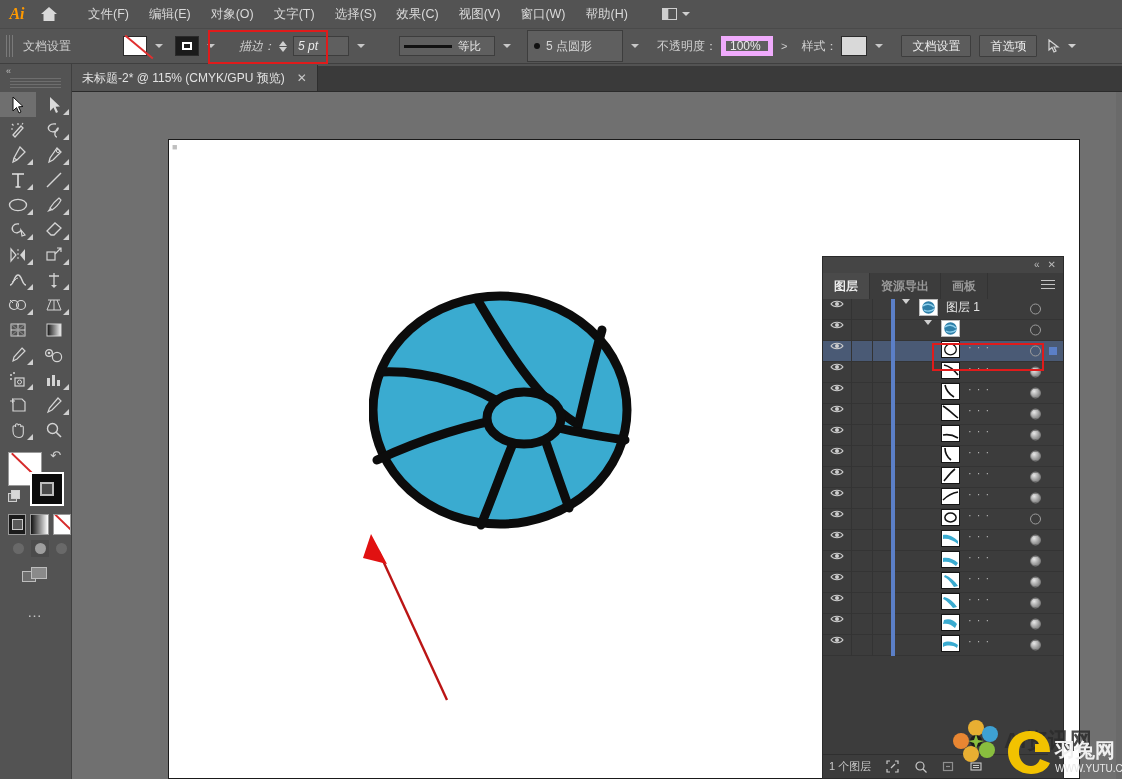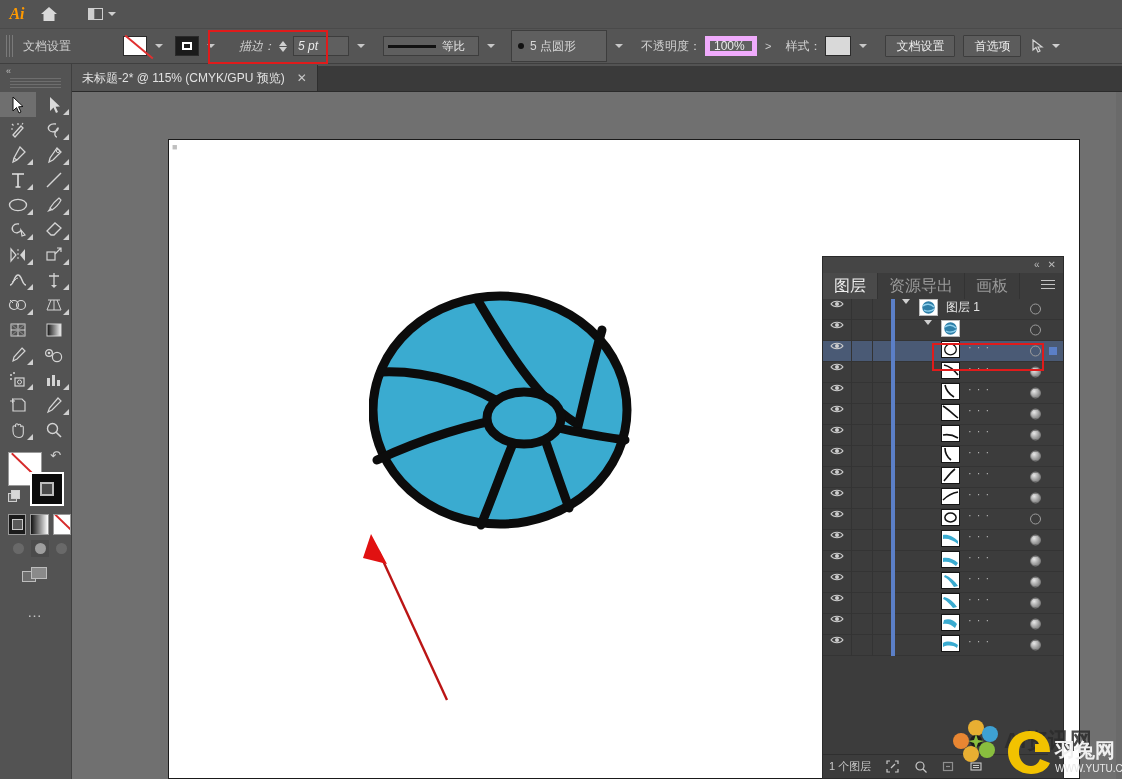--- a/index.html
+++ b/index.html
@@ -189,22 +189,23 @@
     position:absolute; left:822px; top:256px; width: 242px; height: 523px;
     background:#3c3c3c; border:1px solid #2a2a2a;
   }
   .lp-titlebar {
     height: 16px; background:#454545; display:flex; align-items:center; justify-content:flex-end;
     gap:8px; padding-right:7px;
   }
   .lp-titlebar span { font-size:10px; color:#b9b9b9; line-height:10px;}
   .lp-tabs { height: 26px; background:#3c3c3c; display:flex; align-items:stretch; position:relative;}
   .lp-tab {
-    padding: 0 11px; display:flex; align-items:center; font-size:16px; color:#9a9a9a;
+    padding: 0 11px; display:flex; align-items:center; font-size:12px; color:#9a9a9a;
     border-right:1px solid #333;
+    font-weight:bold;
   }
   .lp-tab.active { background:#4a4a4a; color:#ececec; }
   .lp-menu { position:absolute; right:8px; top:7px; width:14px; }
   .lp-menu i{display:block;height:1px;background:#c4c4c4;margin-bottom:3px;}
 
   .lp-rows { position:absolute; left:0; top:42px; right:0; height: 418px; overflow:hidden; }
   .lrow {
     height: 21px; display:flex; align-items:flex-start; position:relative;
     border-bottom:1px solid #343434; background:#3c3c3c;
   }
@@ -250,20 +251,31 @@
 
 <div id="app">
 
   <div class="menubar">
     <div class="ai-logo">Ai</div>
     <div class="home-btn">
       <svg width="18" height="16" viewBox="0 0 18 16">
           <path d="M9 1 L17 8 L14.5 8 L14.5 15 L3.5 15 L3.5 8 L1 8 Z" fill="#d9d9d9"></path>
         </svg>
     </div>
+    <div class="menu-items">
+      <div class="menu-item">文件(F)</div>
+      <div class="menu-item">编辑(E)</div>
+      <div class="menu-item">对象(O)</div>
+      <div class="menu-item">文字(T)</div>
+      <div class="menu-item">选择(S)</div>
+      <div class="menu-item">效果(C)</div>
+      <div class="menu-item">视图(V)</div>
+      <div class="menu-item">窗口(W)</div>
+      <div class="menu-item">帮助(H)</div>
+    </div>
     <div class="arrange-wrap">
       <div class="arrange-ico">
           <i></i>
         </div>
       <div class="chev"></div>
     </div>
   </div>
 
   <div class="ctrlbar">
     <div class="grip"></div>
@@ -290,21 +302,21 @@
       <div class="stepper">
           <i class="up"></i>
           <i class="dn"></i>
         </div>
       <div class="num-field">5 pt</div>
       <div class="dd-arrow">
           <span class="chev"></span>
         </div>
     </div>
 
-    <div class="ctl-group" style="margin-left:6px;">
+    <div class="ctl-group" style="margin-left:22px;">
       <div class="strokeprofile">
         <span class="lineglyph"></span>
         <span class="txt">等比</span>
       </div>
       <div class="dd-arrow">
           <span class="chev"></span>
         </div>
     </div>
 
     <div class="ctl-group" style="margin-left:4px;">

